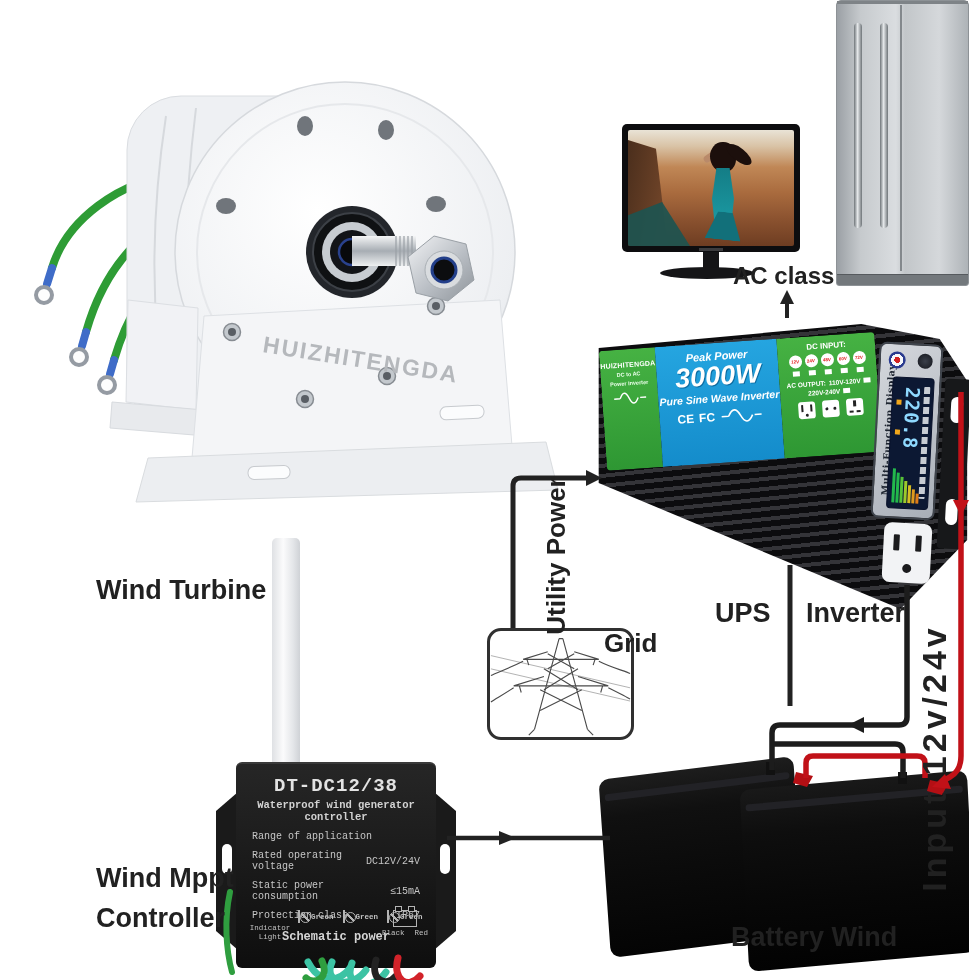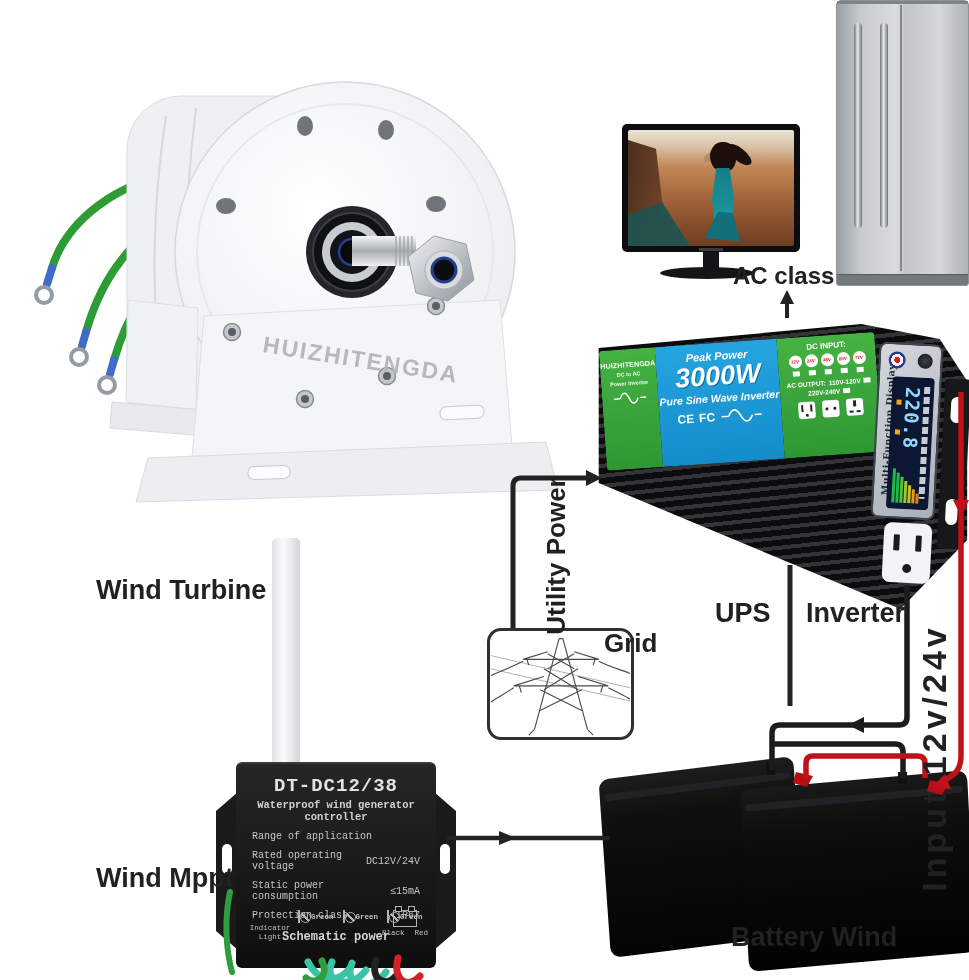--- a/index.html
+++ b/index.html
@@ -501,20 +501,21 @@
       <path d="M376,960 C370,980 386,988 396,976" stroke="#222" stroke-width="7"></path>
       <path d="M398,958 C392,980 408,990 420,976" stroke="#d2232a" stroke-width="7"></path>
     </g>
   </svg>
 
   <div class="lbl lbl-2line" style="left:96px;top:570px;">
     <div>Wind Turbine</div>
   </div>
   <div class="lbl lbl-2line" style="left:96px;top:812px;margin-top:46px;">
     <div>Wind Mppt</div>
+    <div>Controller</div>
   </div>
   <div class="lbl" style="left:733px;top:262px;font-size:24px;">AC class</div>
   <div class="lbl" style="left:604px;top:628px;font-size:26px;">Grid</div>
   <div class="rotlbl" style="left:556px;top:556px;font-size:26px;">Utility Power</div>
   <div class="lbl" style="left:715px;top:598px;font-size:27px;">
     <span>UPS</span>
     <span style="margin-left:28px;">Inverter</span>
   </div>
   <div class="rotlbl" style="left:934px;top:758px;font-size:34px;letter-spacing:4px;">Input 12v/24v</div>
   <div class="lbl" style="left:731px;top:922px;font-size:27px;">Battery Wind</div>

